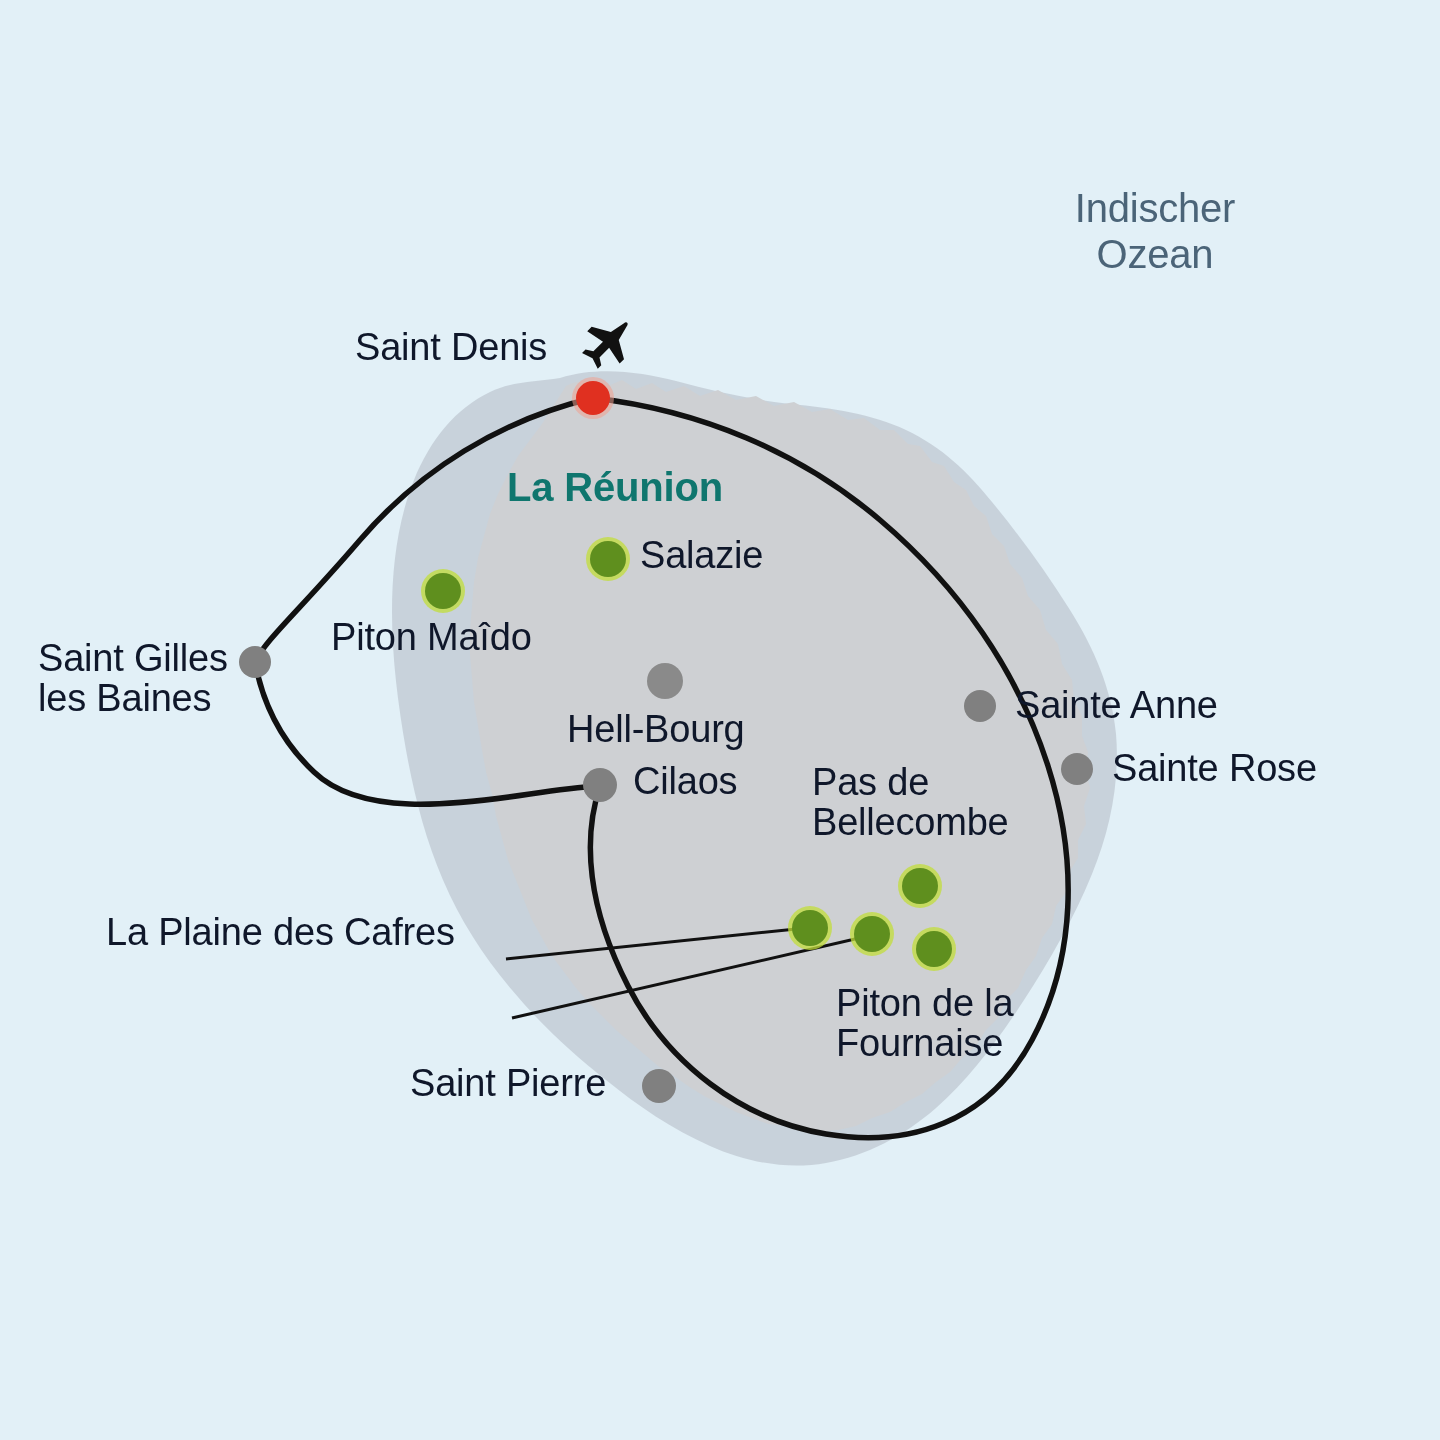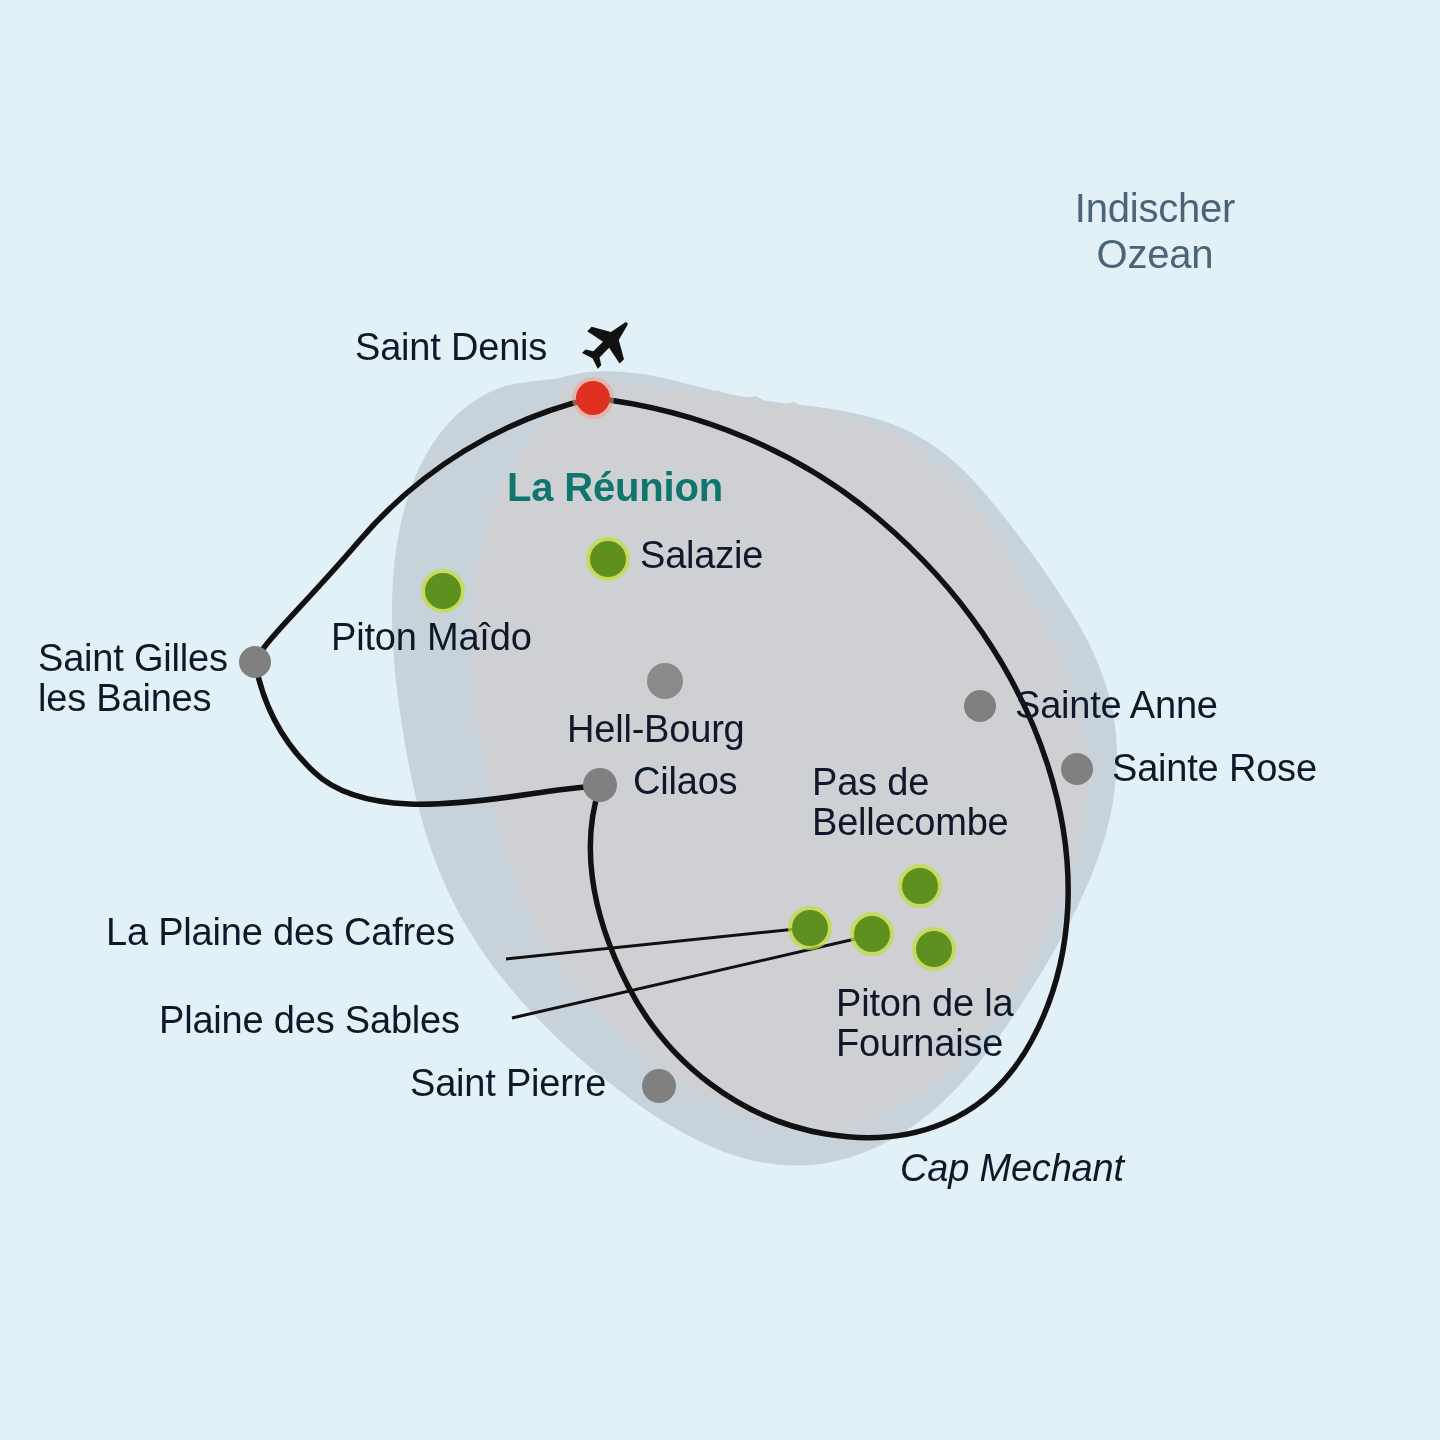--- a/index.html
+++ b/index.html
@@ -168,22 +168,20 @@
 
   <div class="lbl" style="left:1015px; top:685px;">Sainte Anne</div>
 
   <div class="lbl" style="left:1112px; top:748px;">Sainte Rose</div>
 
   <div class="lbl center" style="left:812px; top:762px; width:232px;">Pas de
 Bellecombe</div>
 
   <div class="lbl" style="left:106px; top:912px;">La Plaine des Cafres</div>
 
-  <div class="lbl" style="left:159px; top:1000px;">Plaine des Sables</div>
 
   <div class="lbl center" style="left:836px; top:983px; width:204px;">Piton de la
 Fournaise</div>
 
   <div class="lbl" style="left:410px; top:1063px;">Saint Pierre</div>
 
-  <div class="lbl italic" style="left:900px; top:1148px;">Cap Mechant</div>
 
 </div>
 
 </body></html>

